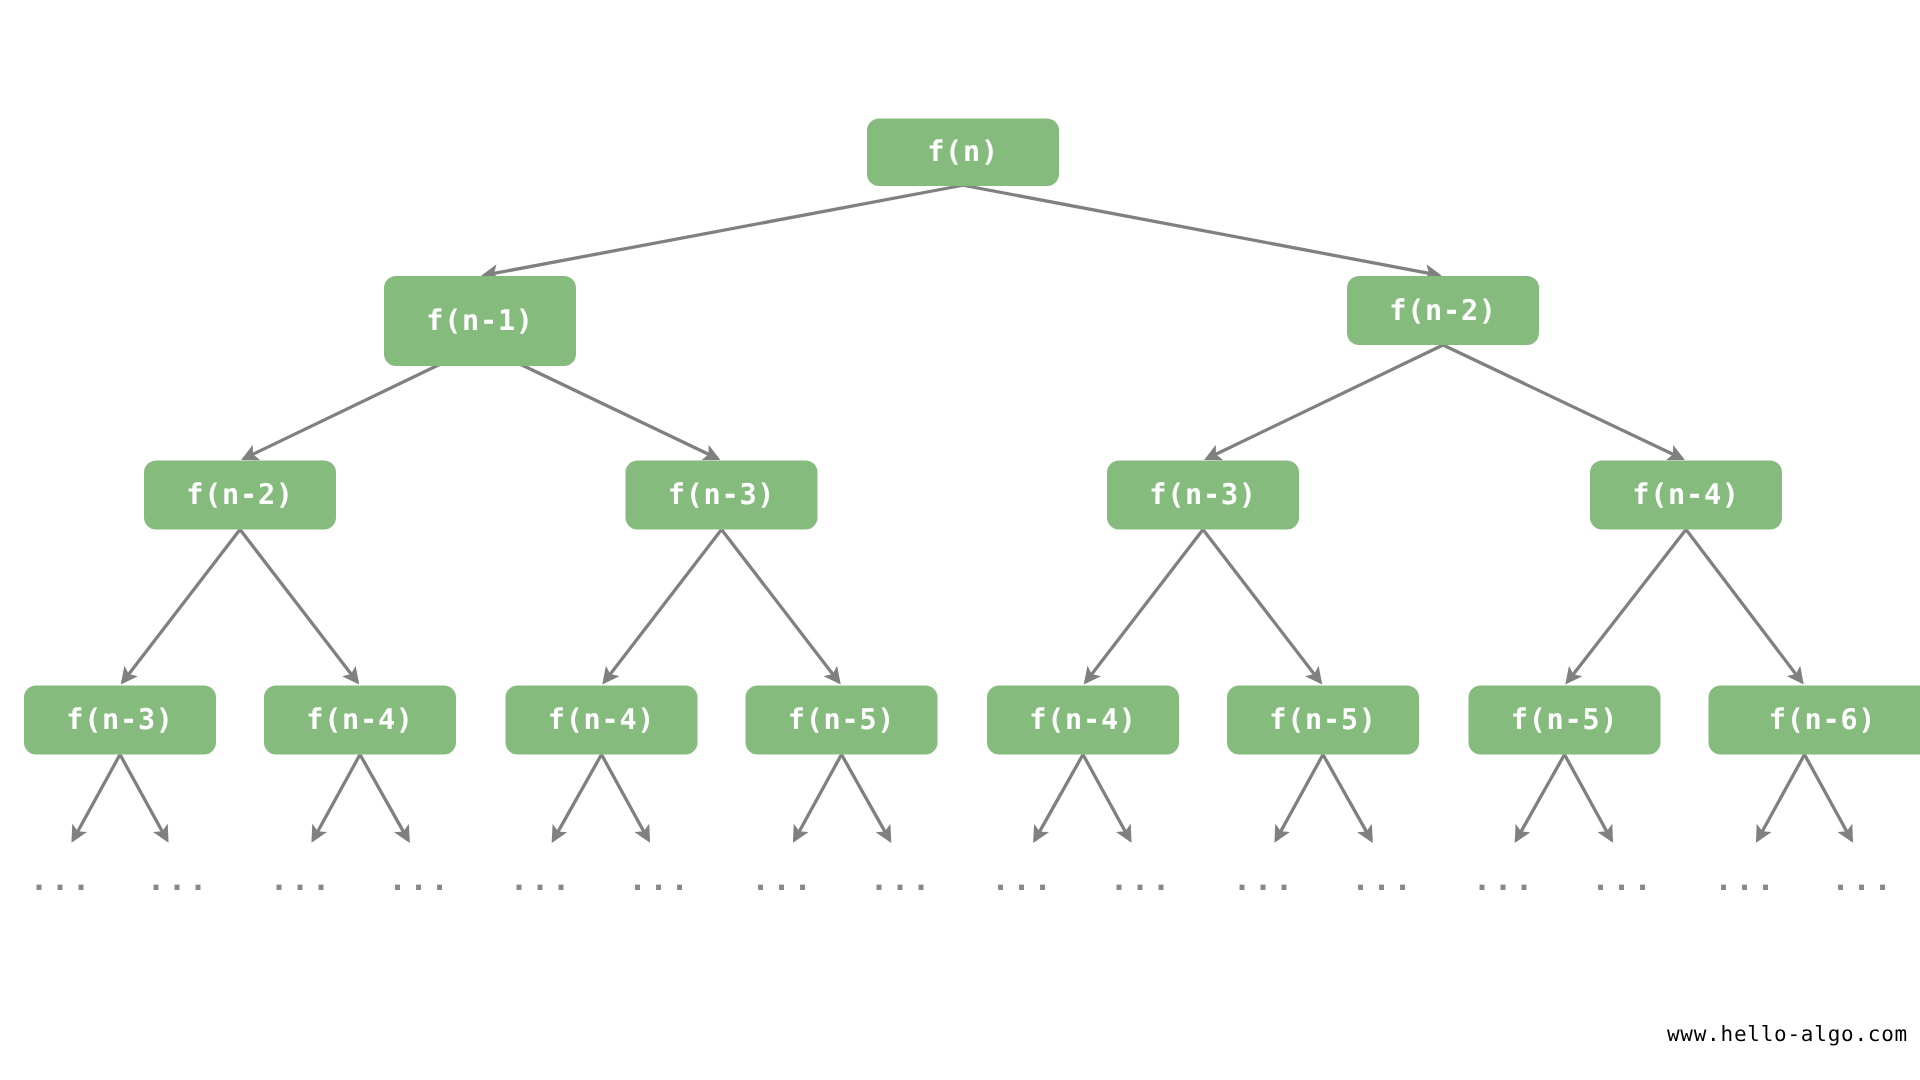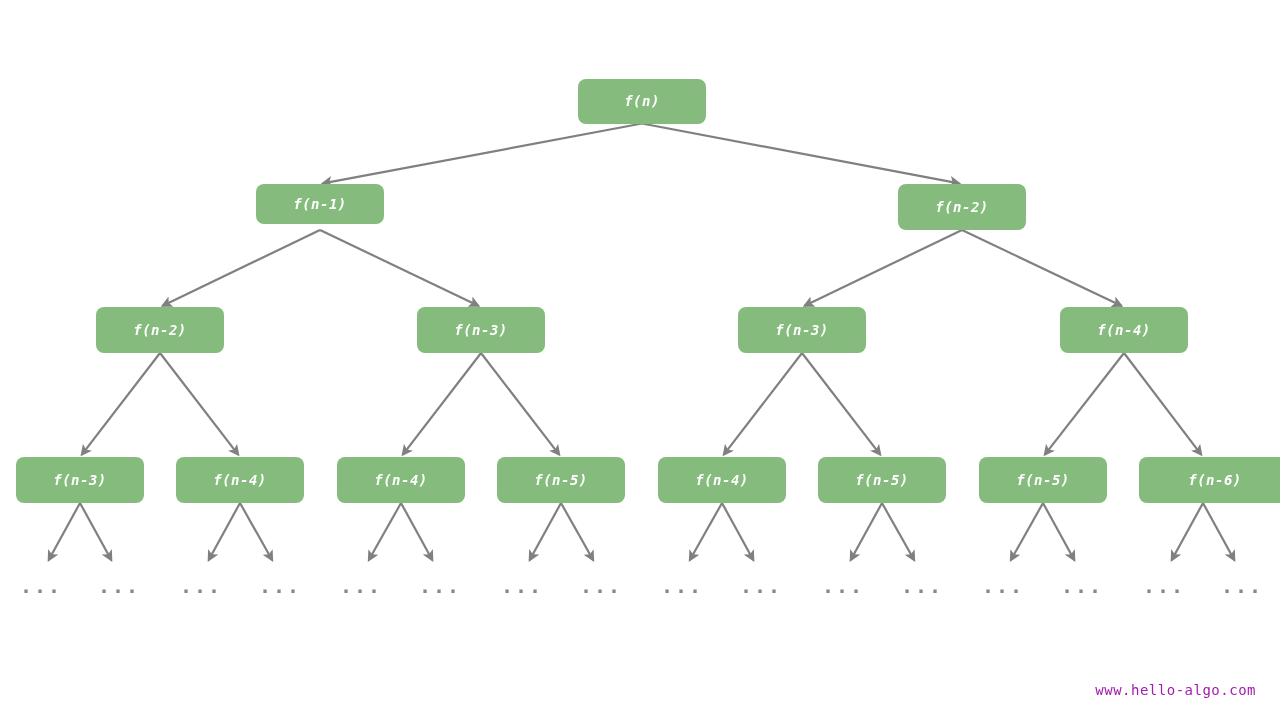--- a/index.html
+++ b/index.html
@@ -32,44 +32,43 @@
   .node {
     position: absolute;
     box-sizing: border-box;
     background: #85bb7d;
     border-radius: 8px;
     color: #ffffff;
     display: flex;
     align-items: center;
     justify-content: center;
     font-family: "DejaVu Sans Mono", "Liberation Mono", monospace;
-    font-size: 14px;
+    font-size: 19px;
     font-weight: bold;
     letter-spacing: 0.5px;
     white-space: nowrap;
     z-index: 2;
-    font-style: italic;
   }
   .ellipsis {
     position: absolute;
     color: #888888;
     font-family: "DejaVu Sans Mono", "Liberation Mono", monospace;
     font-size: 20px;
     font-weight: bold;
     letter-spacing: 2px;
     white-space: nowrap;
     text-align: center;
     z-index: 2;
     line-height: 1;
   }
   #watermark {
     position: absolute;
-    right: 24px;
+    right: 8px;
     bottom: 22px;
-    color: #a21caf;
+    color: #000000;
     font-family: "DejaVu Sans Mono", "Liberation Mono", monospace;
     font-size: 14px;
     letter-spacing: 0.5px;
     white-space: nowrap;
     z-index: 3;
   }
 </style>
 </head>
 <body>
 
@@ -110,21 +109,21 @@
         <line x1="882" y1="503" x2="914.1465002569475" y2="560.0600379560819" stroke="#808080" stroke-width="2.2" stroke-linecap="butt" marker-end="url(#arrowhead)"></line>
         <line x1="1043" y1="503" x2="1010.8534997430525" y2="560.0600379560819" stroke="#808080" stroke-width="2.2" stroke-linecap="butt" marker-end="url(#arrowhead)"></line>
         <line x1="1043" y1="503" x2="1074.2968833122384" y2="559.9763773120236" stroke="#808080" stroke-width="2.2" stroke-linecap="butt" marker-end="url(#arrowhead)"></line>
         <line x1="1203" y1="503" x2="1171.7031166877616" y2="559.9763773120236" stroke="#808080" stroke-width="2.2" stroke-linecap="butt" marker-end="url(#arrowhead)"></line>
         <line x1="1203" y1="503" x2="1234.2968833122384" y2="559.9763773120236" stroke="#808080" stroke-width="2.2" stroke-linecap="butt" marker-end="url(#arrowhead)"></line>
       </g>
   </svg>
 
   <div id="node-layer">
       <div class="node" style="left: 578px; top: 78.5px; width: 128px; height: 45px;">f(n)</div>
-      <div class="node" style="left: 256px; top: 184px; width: 128px; height: 40px;">f(n-1)</div>
+      <div class="node" style="left: 256px; top: 184px; width: 128px; height: 60px;">f(n-1)</div>
       <div class="node" style="left: 898px; top: 184px; width: 128px; height: 46px;">f(n-2)</div>
       <div class="node" style="left: 96px; top: 307px; width: 128px; height: 46px;">f(n-2)</div>
       <div class="node" style="left: 417px; top: 307px; width: 128px; height: 46px;">f(n-3)</div>
       <div class="node" style="left: 738px; top: 307px; width: 128px; height: 46px;">f(n-3)</div>
       <div class="node" style="left: 1060px; top: 307px; width: 128px; height: 46px;">f(n-4)</div>
       <div class="node" style="left: 16px; top: 457px; width: 128px; height: 46px;">f(n-3)</div>
       <div class="node" style="left: 176px; top: 457px; width: 128px; height: 46px;">f(n-4)</div>
       <div class="node" style="left: 337px; top: 457px; width: 128px; height: 46px;">f(n-4)</div>
       <div class="node" style="left: 497px; top: 457px; width: 128px; height: 46px;">f(n-5)</div>
       <div class="node" style="left: 658px; top: 457px; width: 128px; height: 46px;">f(n-4)</div>

